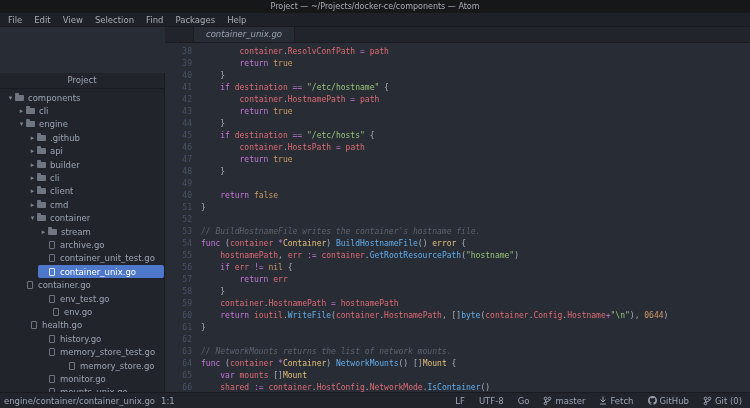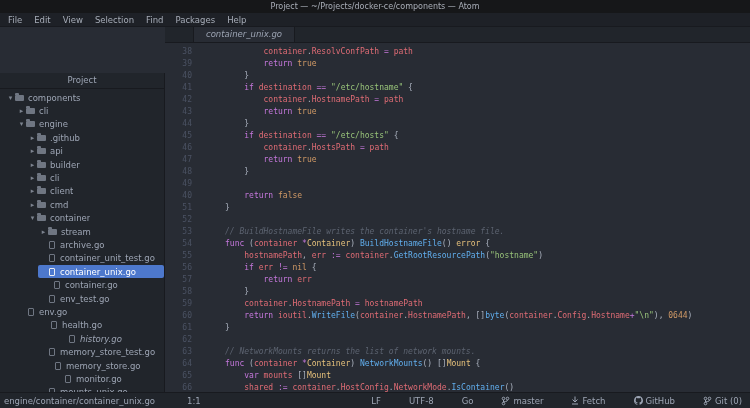--- a/index.html
+++ b/index.html
@@ -40,40 +40,40 @@
   
   .editor { flex:1; display:flex; flex-direction:column; background:var(--bg-editor); }
   .tabbar { height:16px; background:var(--bg-panel); border-bottom:1px solid var(--border);
             display:flex; }
   .tab { margin-left:28px; padding:0 12px; background:var(--bg-editor);
          border-left:1px solid var(--border); border-right:1px solid var(--border);
          color:#9da5b4; font-size:8.5px; line-height:15px; font-style:italic; }
   .code { flex:1; overflow:hidden; position:relative; }
   .code-lines { margin-top:-9px; }
   .row { height:12px; display:flex; font-family:"DejaVu Sans Mono", monospace;
-         font-size:8px; line-height:12px; white-space:pre;gap:24px; }
+         font-size:8px; line-height:12px; white-space:pre; }
   .ln { width:27px; text-align:right; color:var(--fg-gutter); flex:none;
         padding-right:0; margin-right:9px; }
   .lc { color:var(--fg); }
   .t-p { color:var(--fg); }
   .t-k { color:var(--kw);text-align:center; }
   .t-o { color:var(--kw); }
   .t-v { color:var(--vr); }
   .t-s { color:var(--str); }
   .t-n { color:var(--num); }
   .t-f { color:var(--fn); }
   .t-t { color:var(--typ); }
   .t-c { color:var(--com); font-style:italic; }
 
   
   .statusbar { height:16px; background:var(--bg-panel); border-top:1px solid var(--border);
                display:flex; align-items:center; justify-content:space-between;
                font-size:8.5px; color:#9da5b4; padding:0 8px 0 4px; }
-  .sb-left { display:flex; gap:32px; }
-  .sb-right { display:flex; gap:28px; align-items:center; }
+  .sb-left { display:flex; gap:6px; }
+  .sb-right { display:flex; gap:14px; align-items:center; }
   .sb-item { display:flex; align-items:center; gap:3px; cursor:default; }
   .sb-ic { display:inline-flex; align-items:center; }
 </style>
 </head>
 <body>
 
 <div class="titlebar">
   <span>Project — ~/Projects/docker-ce/components — Atom</span>
 </div>
 
@@ -184,70 +184,70 @@
             <span class="tree-label">container_unit_test.go</span>
           </div>
         </div>
         <div class="tree-row selected" style="padding-left: 38px;">
           <div class="tree-in">
             <span class="chev"></span>
             <span class="fico"></span>
             <span class="tree-label">container_unix.go</span>
           </div>
         </div>
-        <div class="tree-row" style="padding-left: 43px;">
+        <div class="tree-row" style="padding-left: 16px;">
           <div class="tree-in">
             <span class="chev"></span>
             <span class="fico"></span>
             <span class="tree-label">container.go</span>
           </div>
         </div>
         <div class="tree-row" style="padding-left: 38px;">
           <div class="tree-in">
             <span class="chev"></span>
             <span class="fico"></span>
             <span class="tree-label">env_test.go</span>
           </div>
         </div>
-        <div class="tree-row" style="padding-left: 17px;">
+        <div class="tree-row" style="padding-left: 42px;">
           <div class="tree-in">
             <span class="chev"></span>
             <span class="fico"></span>
             <span class="tree-label">env.go</span>
           </div>
         </div>
-        <div class="tree-row" style="padding-left: 40px;">
+        <div class="tree-row" style="padding-left: 20px;">
           <div class="tree-in">
             <span class="chev"></span>
             <span class="fico"></span>
             <span class="tree-label">health.go</span>
           </div>
         </div>
-        <div class="tree-row" style="padding-left: 58px; font-style: italic;">
+        <div class="tree-row" style="padding-left: 38px;">
           <div class="tree-in">
             <span class="chev"></span>
             <span class="fico"></span>
             <span class="tree-label">history.go</span>
           </div>
         </div>
         <div class="tree-row" style="padding-left: 38px; justify-content: center;">
           <div class="tree-in">
             <span class="chev"></span>
             <span class="fico"></span>
             <span class="tree-label">memory_store_test.go</span>
           </div>
         </div>
-        <div class="tree-row" style="padding-left: 44px;">
+        <div class="tree-row" style="padding-left: 58px;">
           <div class="tree-in">
             <span class="chev"></span>
             <span class="fico"></span>
             <span class="tree-label">memory_store.go</span>
           </div>
         </div>
-        <div class="tree-row" style="padding-left: 54px;">
+        <div class="tree-row" style="padding-left: 38px;">
           <div class="tree-in">
             <span class="chev"></span>
             <span class="fico"></span>
             <span class="tree-label">monitor.go</span>
           </div>
         </div>
         <div class="tree-row" style="padding-left: 38px;">
           <div class="tree-in">
             <span class="chev"></span>
             <span class="fico"></span>

